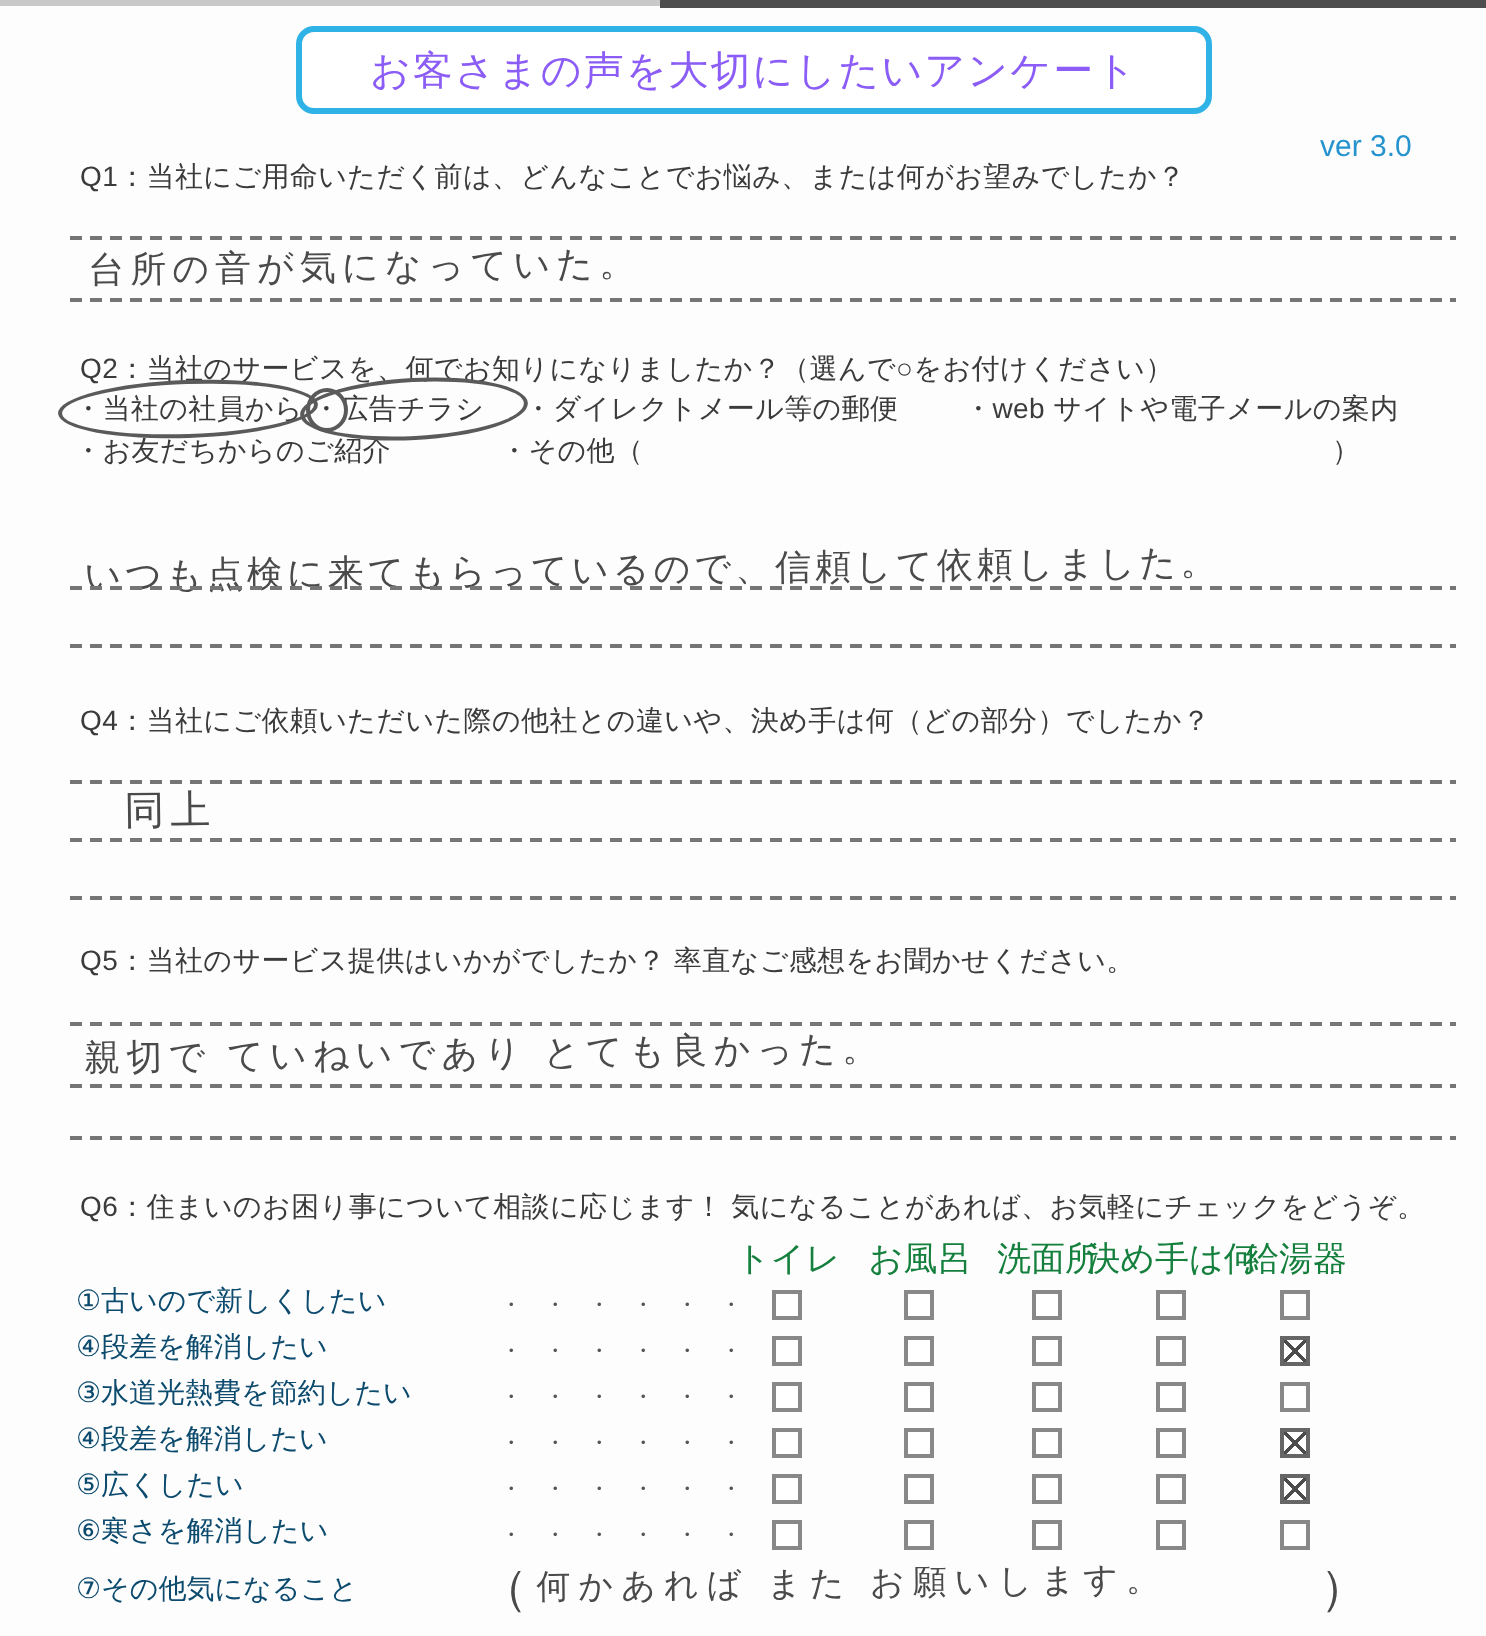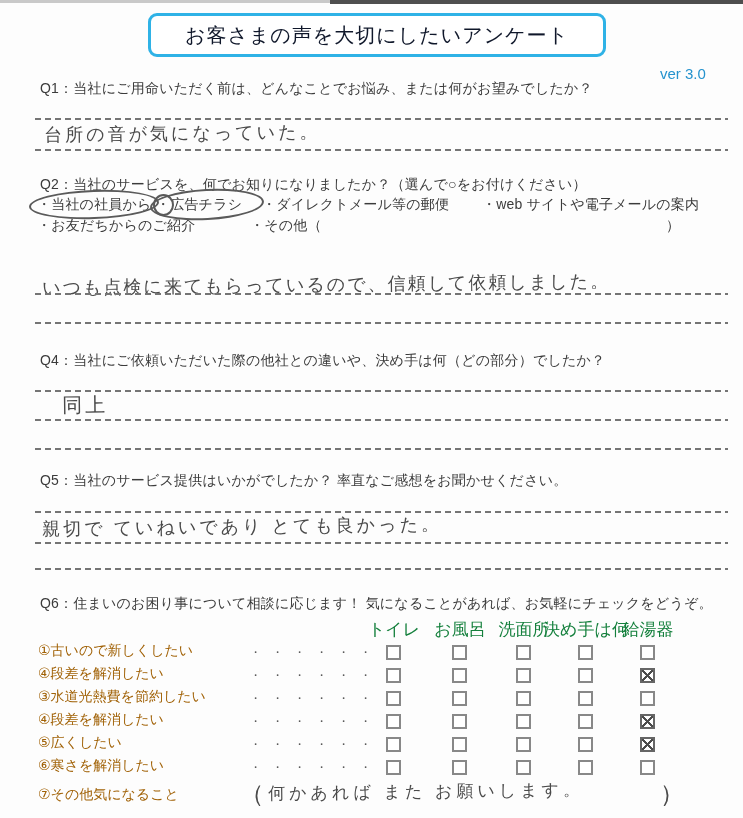--- a/index.html
+++ b/index.html
@@ -5,35 +5,35 @@
   html,body{margin:0;padding:0;background:#e8e8e8;}
   #page{position:relative;width:743px;height:818px;background:#fdfdfd;overflow:hidden;
         font-family:"Liberation Sans","DejaVu Sans",sans-serif;color:#3c3c3c;}
   .abs{position:absolute;}
   
   .scan-strip-l{left:0;top:0;width:330px;height:3px;background:#c9c9c9;}
   .scan-strip-r{left:330px;top:0;width:413px;height:4px;background:#4e4e4e;}
   
   .title-box{left:148px;top:13px;width:452px;height:38px;border:3px solid #2fb2e6;border-radius:9px;
              display:flex;align-items:center;justify-content:center;background:#fff;}
-  .title-text{color:#0f172a;font-size:20px;letter-spacing:1px;white-space:nowrap;}
+  .title-text{color:#8b5cf6;font-size:20px;letter-spacing:1px;white-space:nowrap;}
   .version{left:660px;top:20px;color:#2593ce;font-size:15px;margin-top:45px;}
   
   .q{font-size:14px;color:#3b3b3b;white-space:nowrap;letter-spacing:0.2px;}
   
   .dash{height:2px;width:693px;left:35px;
         background:repeating-linear-gradient(90deg,#757575 0 6px,transparent 6px 10px);}
   
   .hw{color:#4a4a4a;white-space:nowrap;font-size:18px;letter-spacing:3px;
       transform:rotate(-0.7deg);transform-origin:left top;}
   
   .circle{border:2px solid #5a5a5a;border-radius:50%;background:transparent;}
   
   .col-header{font-size:17px;color:#15803d;transform:translateX(-50%);white-space:nowrap;}
-  .row-label{font-size:14px;color:#a16207;white-space:nowrap;}
+  .row-label{font-size:14px;color:#0c4a6e;white-space:nowrap;}
   .dots{font-size:11px;color:#555;letter-spacing:11px;white-space:nowrap;}
   .cb{width:15px;height:15px;border:2px solid #888;background:#fff;box-sizing:border-box;}
   .cb.checked{border-color:#666;
      background-image:linear-gradient(to top right,transparent 45%,#4c4c4c 45%,#4c4c4c 55%,transparent 55%),
                       linear-gradient(to bottom right,transparent 45%,#4c4c4c 45%,#4c4c4c 55%,transparent 55%);}
   .paren{font-size:24px;color:#4a4a4a;}
 </style>
 </head>
 <body>
 

